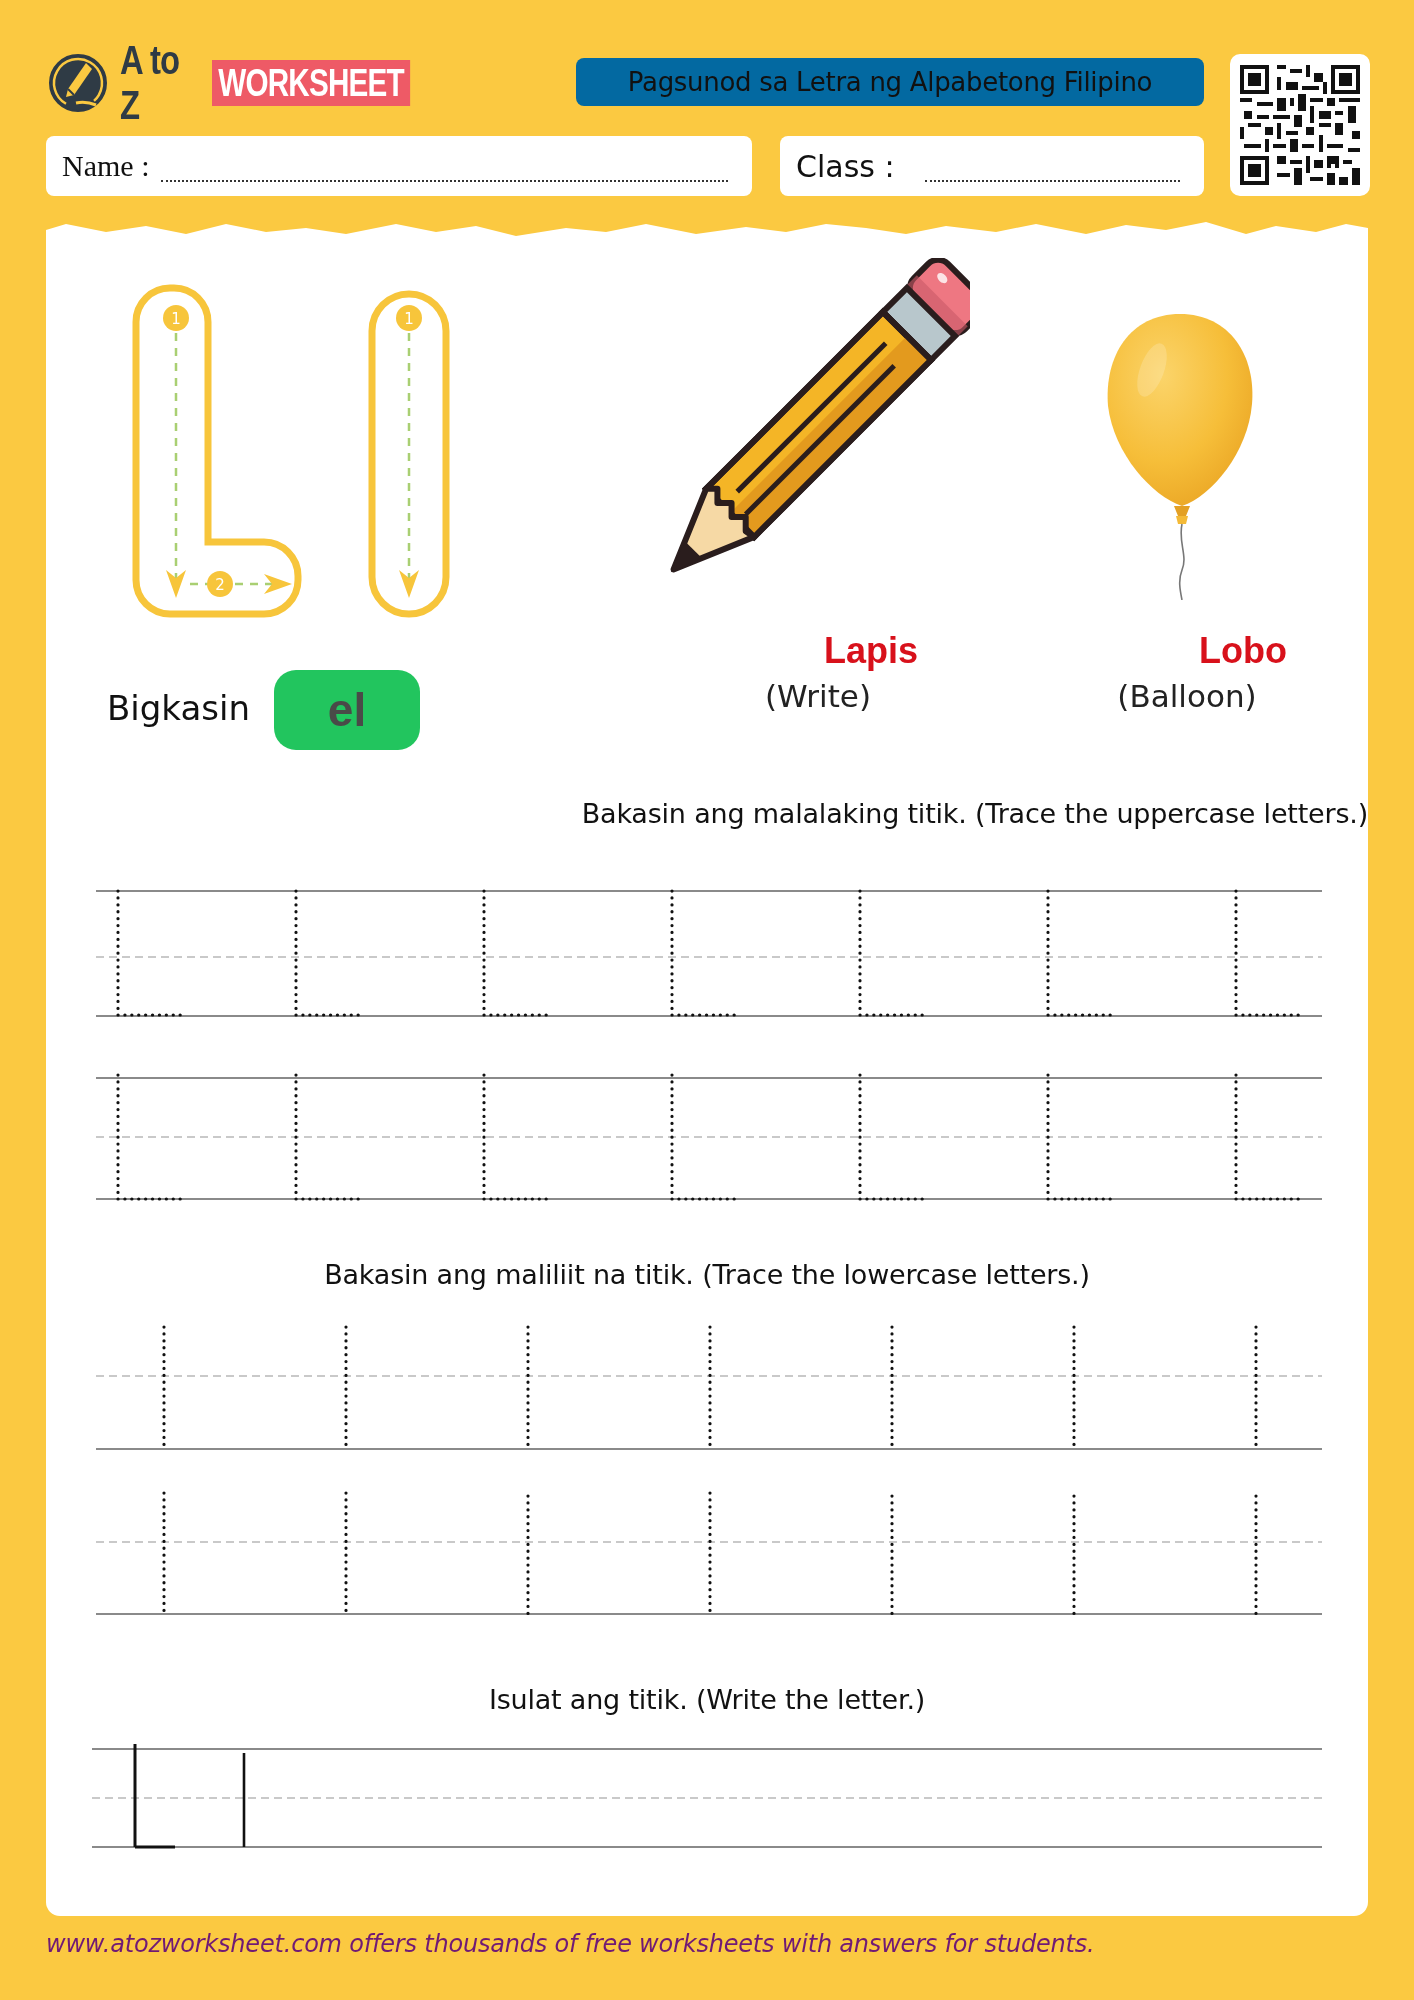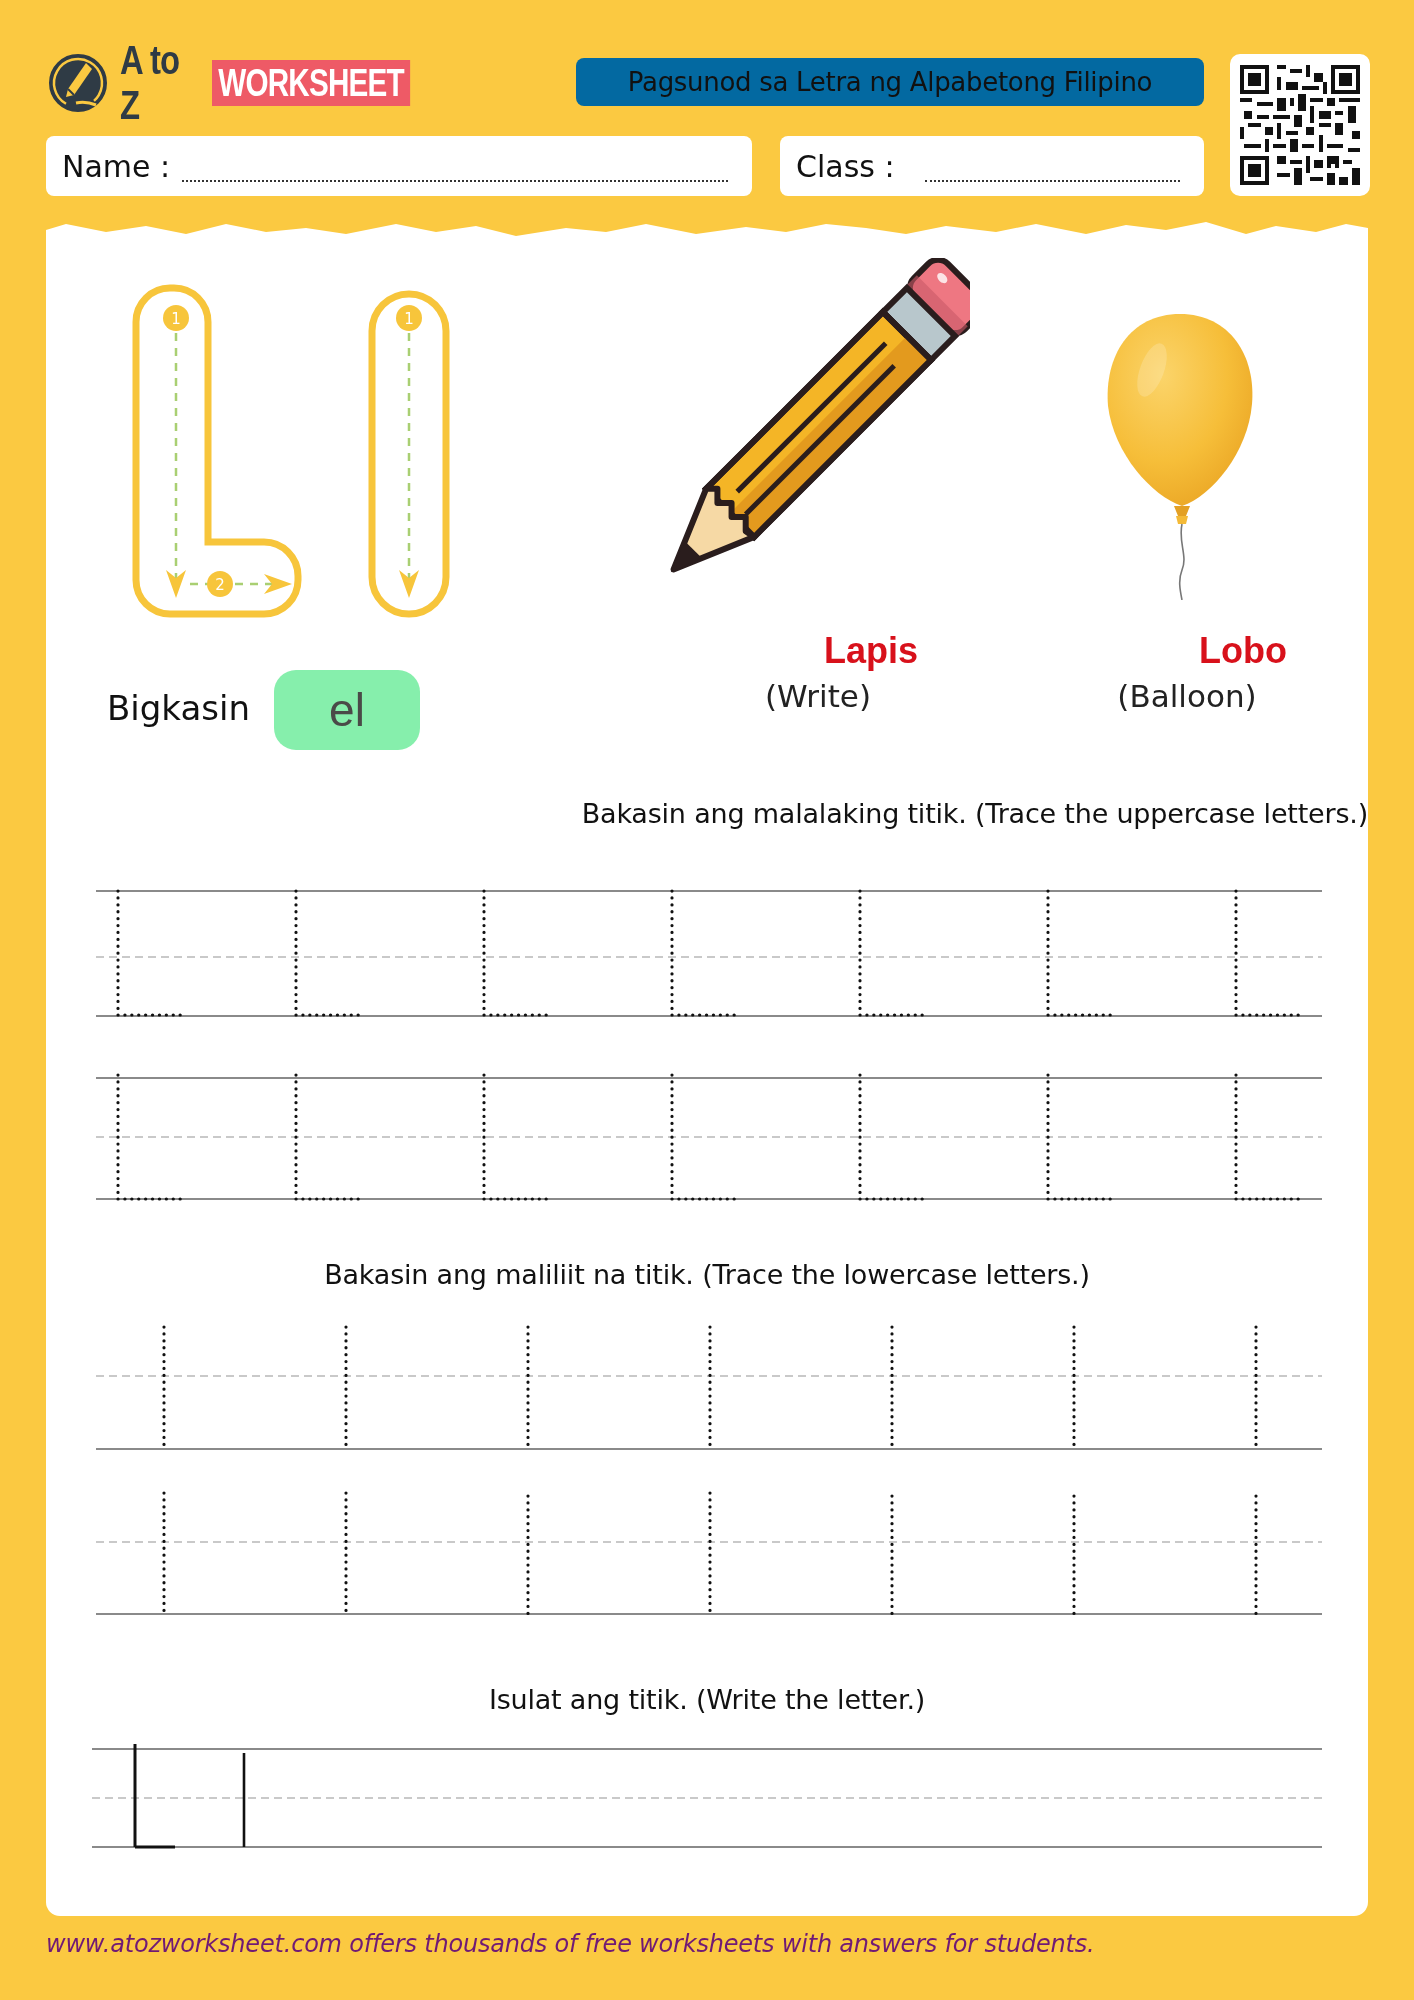--- a/index.html
+++ b/index.html
@@ -39,39 +39,39 @@
     .qr-box svg { width: 100%; height: 100%; }
 
     .field-box {
       top: 136px; height: 60px; background: #fff; border-radius: 8px;
       display: flex; align-items: center; padding-left: 16px; font-size: 30px; color: #111;
     }
     .field-box .lbl { white-space: nowrap; }
     .field-box .line {
       flex: 1; border-bottom: 2px dotted #333; height: 1px; margin-top: 30px; margin-left: 12px; margin-right: 24px;
     }
-    .name-box { left: 46px; width: 706px; }
+    .name-box { left: 46px; width: 706px; font-family: Liberation Serif, serif; }
     .class-box { left: 780px; width: 424px; }
     .class-box .line { margin-left: 30px; }
 
     
     .card {
       left: 46px; top: 222px; width: 1322px; height: 1694px; background: #fff;
       border-radius: 0 0 14px 14px;
     }
     .brush { left: 46px; top: 210px; width: 1322px; height: 30px; }
 
     
     .big-letters { left: 130px; top: 280px; width: 330px; height: 350px; }
 
     .bigkasin-label { left: 107px; top: 688px; font-size: 34px; color: #111; }
     .bigkasin-pill {
-      left: 274px; top: 670px; width: 146px; height: 80px; background: #86efac;
+      left: 274px; top: 670px; width: 146px; height: 80px; background: #22c55e;
       border-radius: 22px; display: flex; align-items: center; justify-content: center;
-      font-family: "Liberation Sans", sans-serif; font-weight: 400; font-size: 46px; color: #4a4a48;
+      font-family: "Liberation Sans", sans-serif; font-weight: 700; font-size: 46px; color: #4a4a48;
     }
     .pencil { left: 660px; top: 258px; width: 310px; height: 340px; }
     .balloon { left: 1100px; top: 310px; width: 160px; height: 290px; }
 
     .word { font-family: "Liberation Sans", sans-serif; font-weight: 700; font-size: 36px; color: #D8111B; text-align: right; }
     .trans { font-size: 31px; color: #222; text-align: center; }
     .w-lapis { left: 718px; top: 630px; width: 200px; }
     .t-pencil { left: 718px; top: 678px; width: 200px; }
     .w-lobo { left: 1087px; top: 630px; width: 200px; }
     .t-balloon { left: 1087px; top: 678px; width: 200px; }

